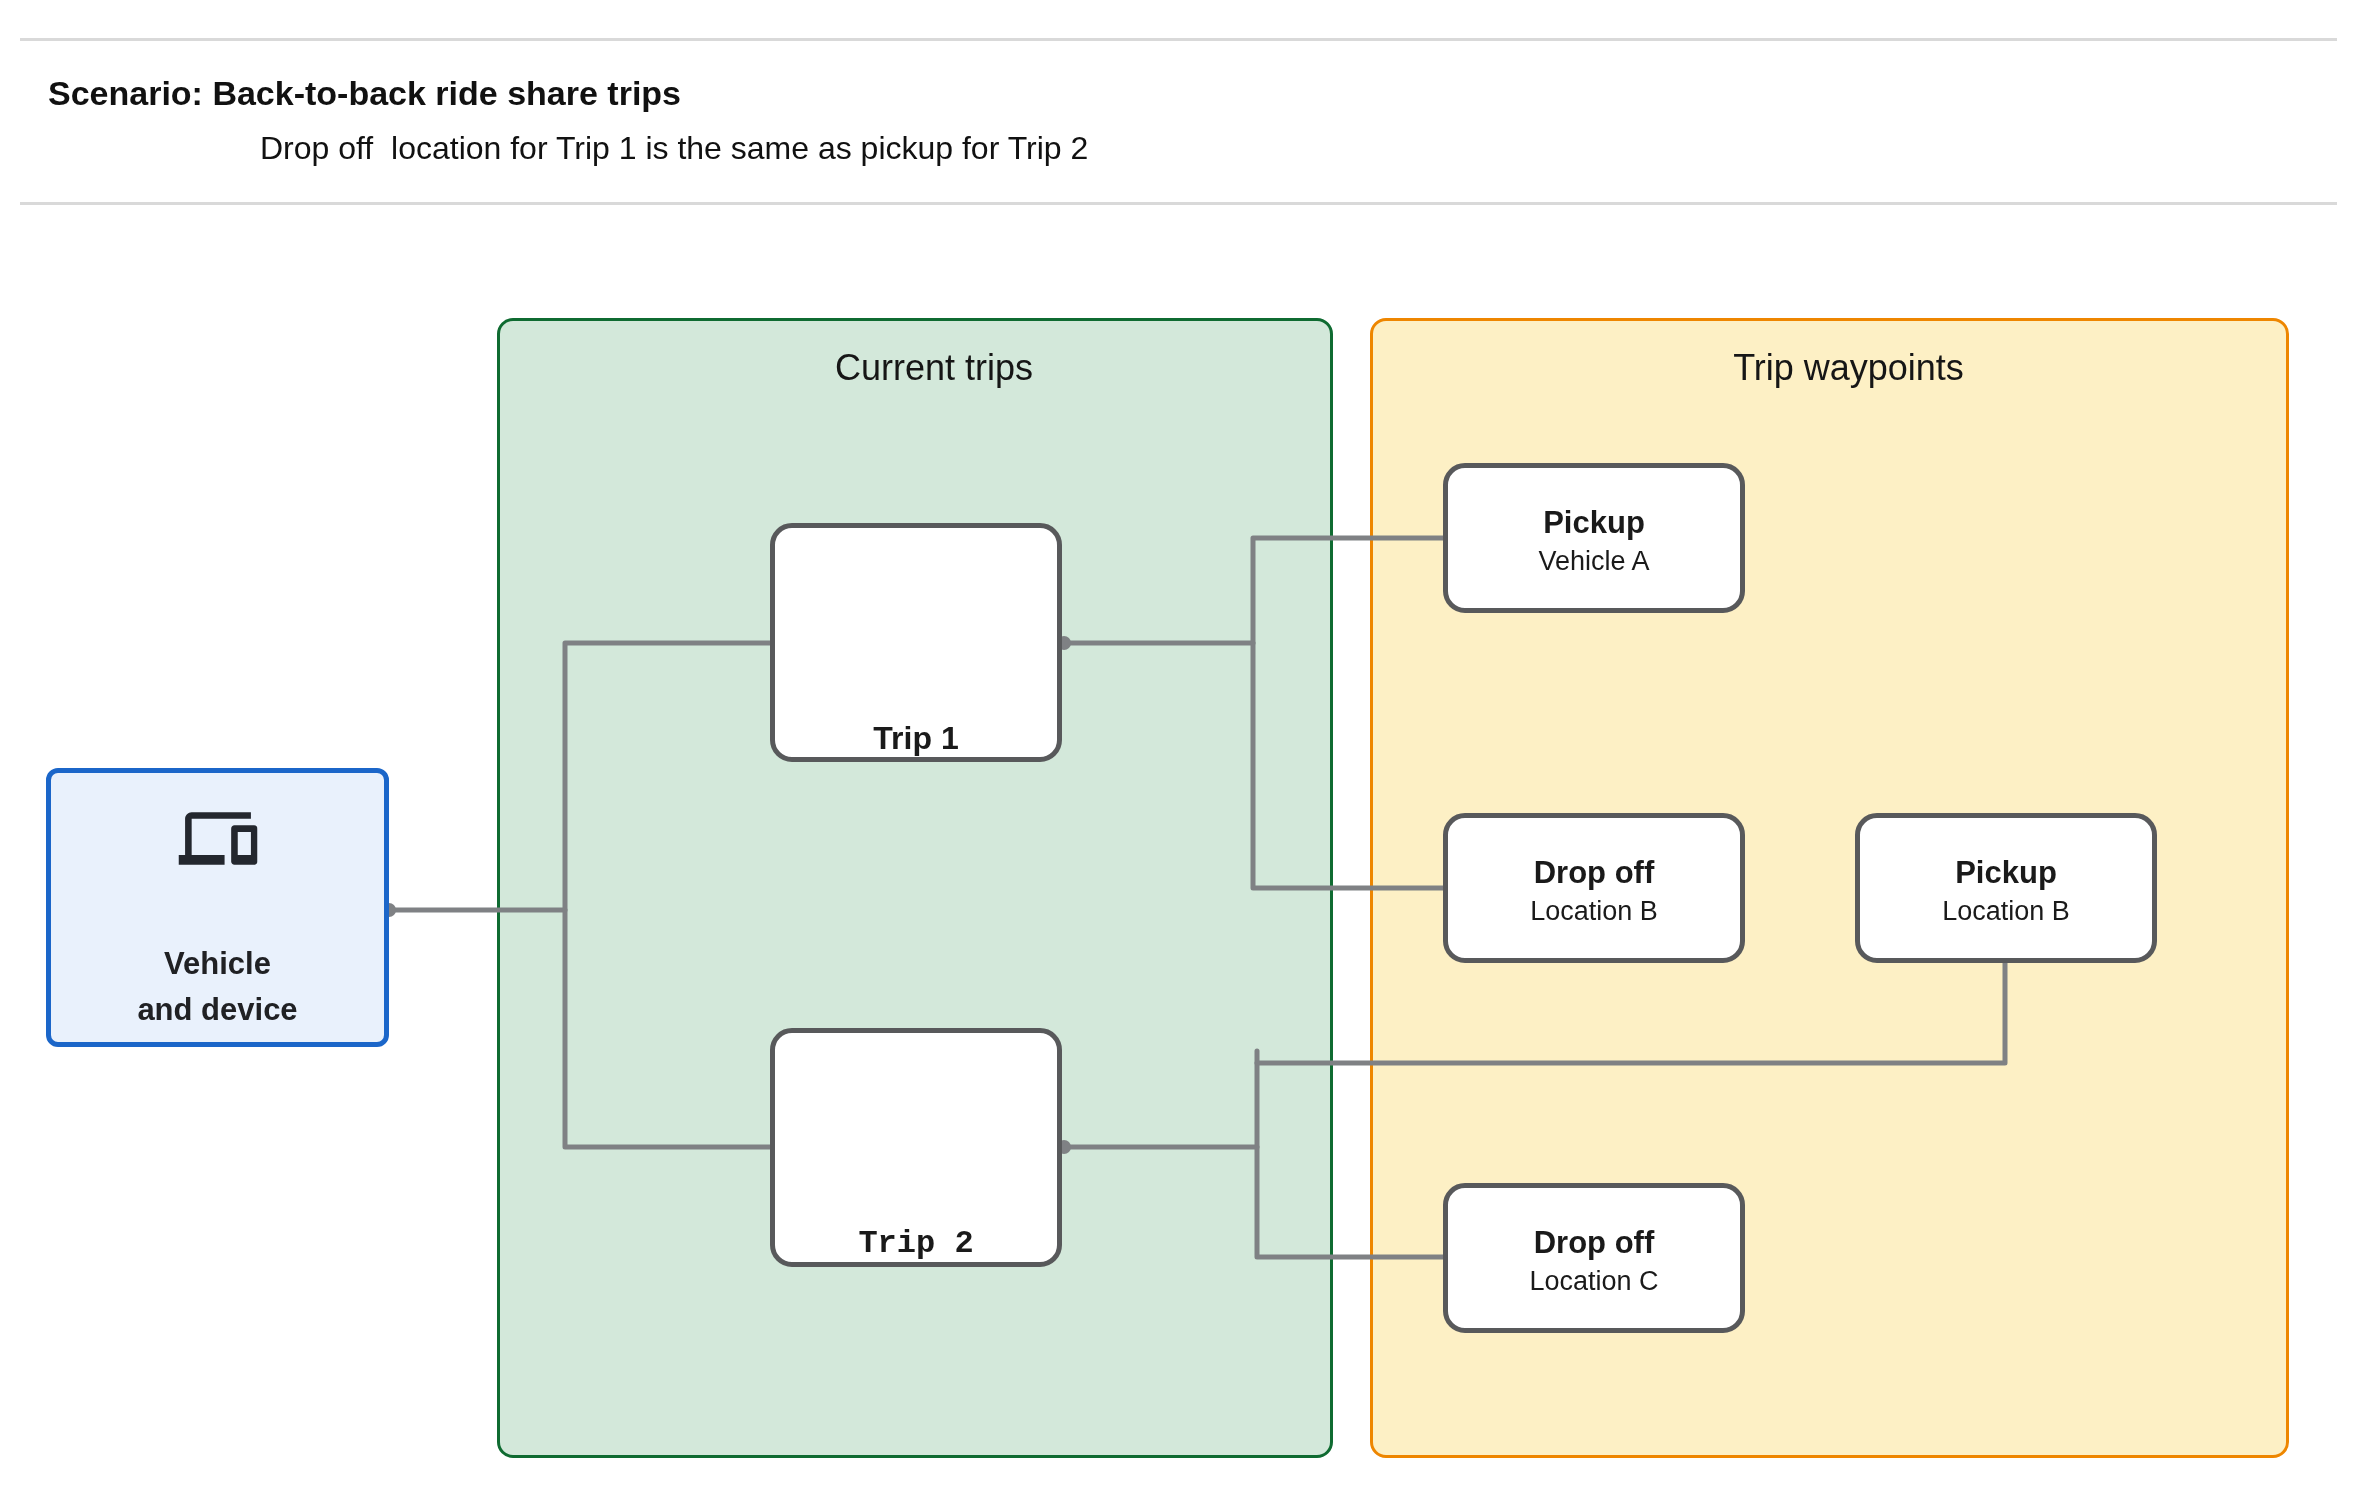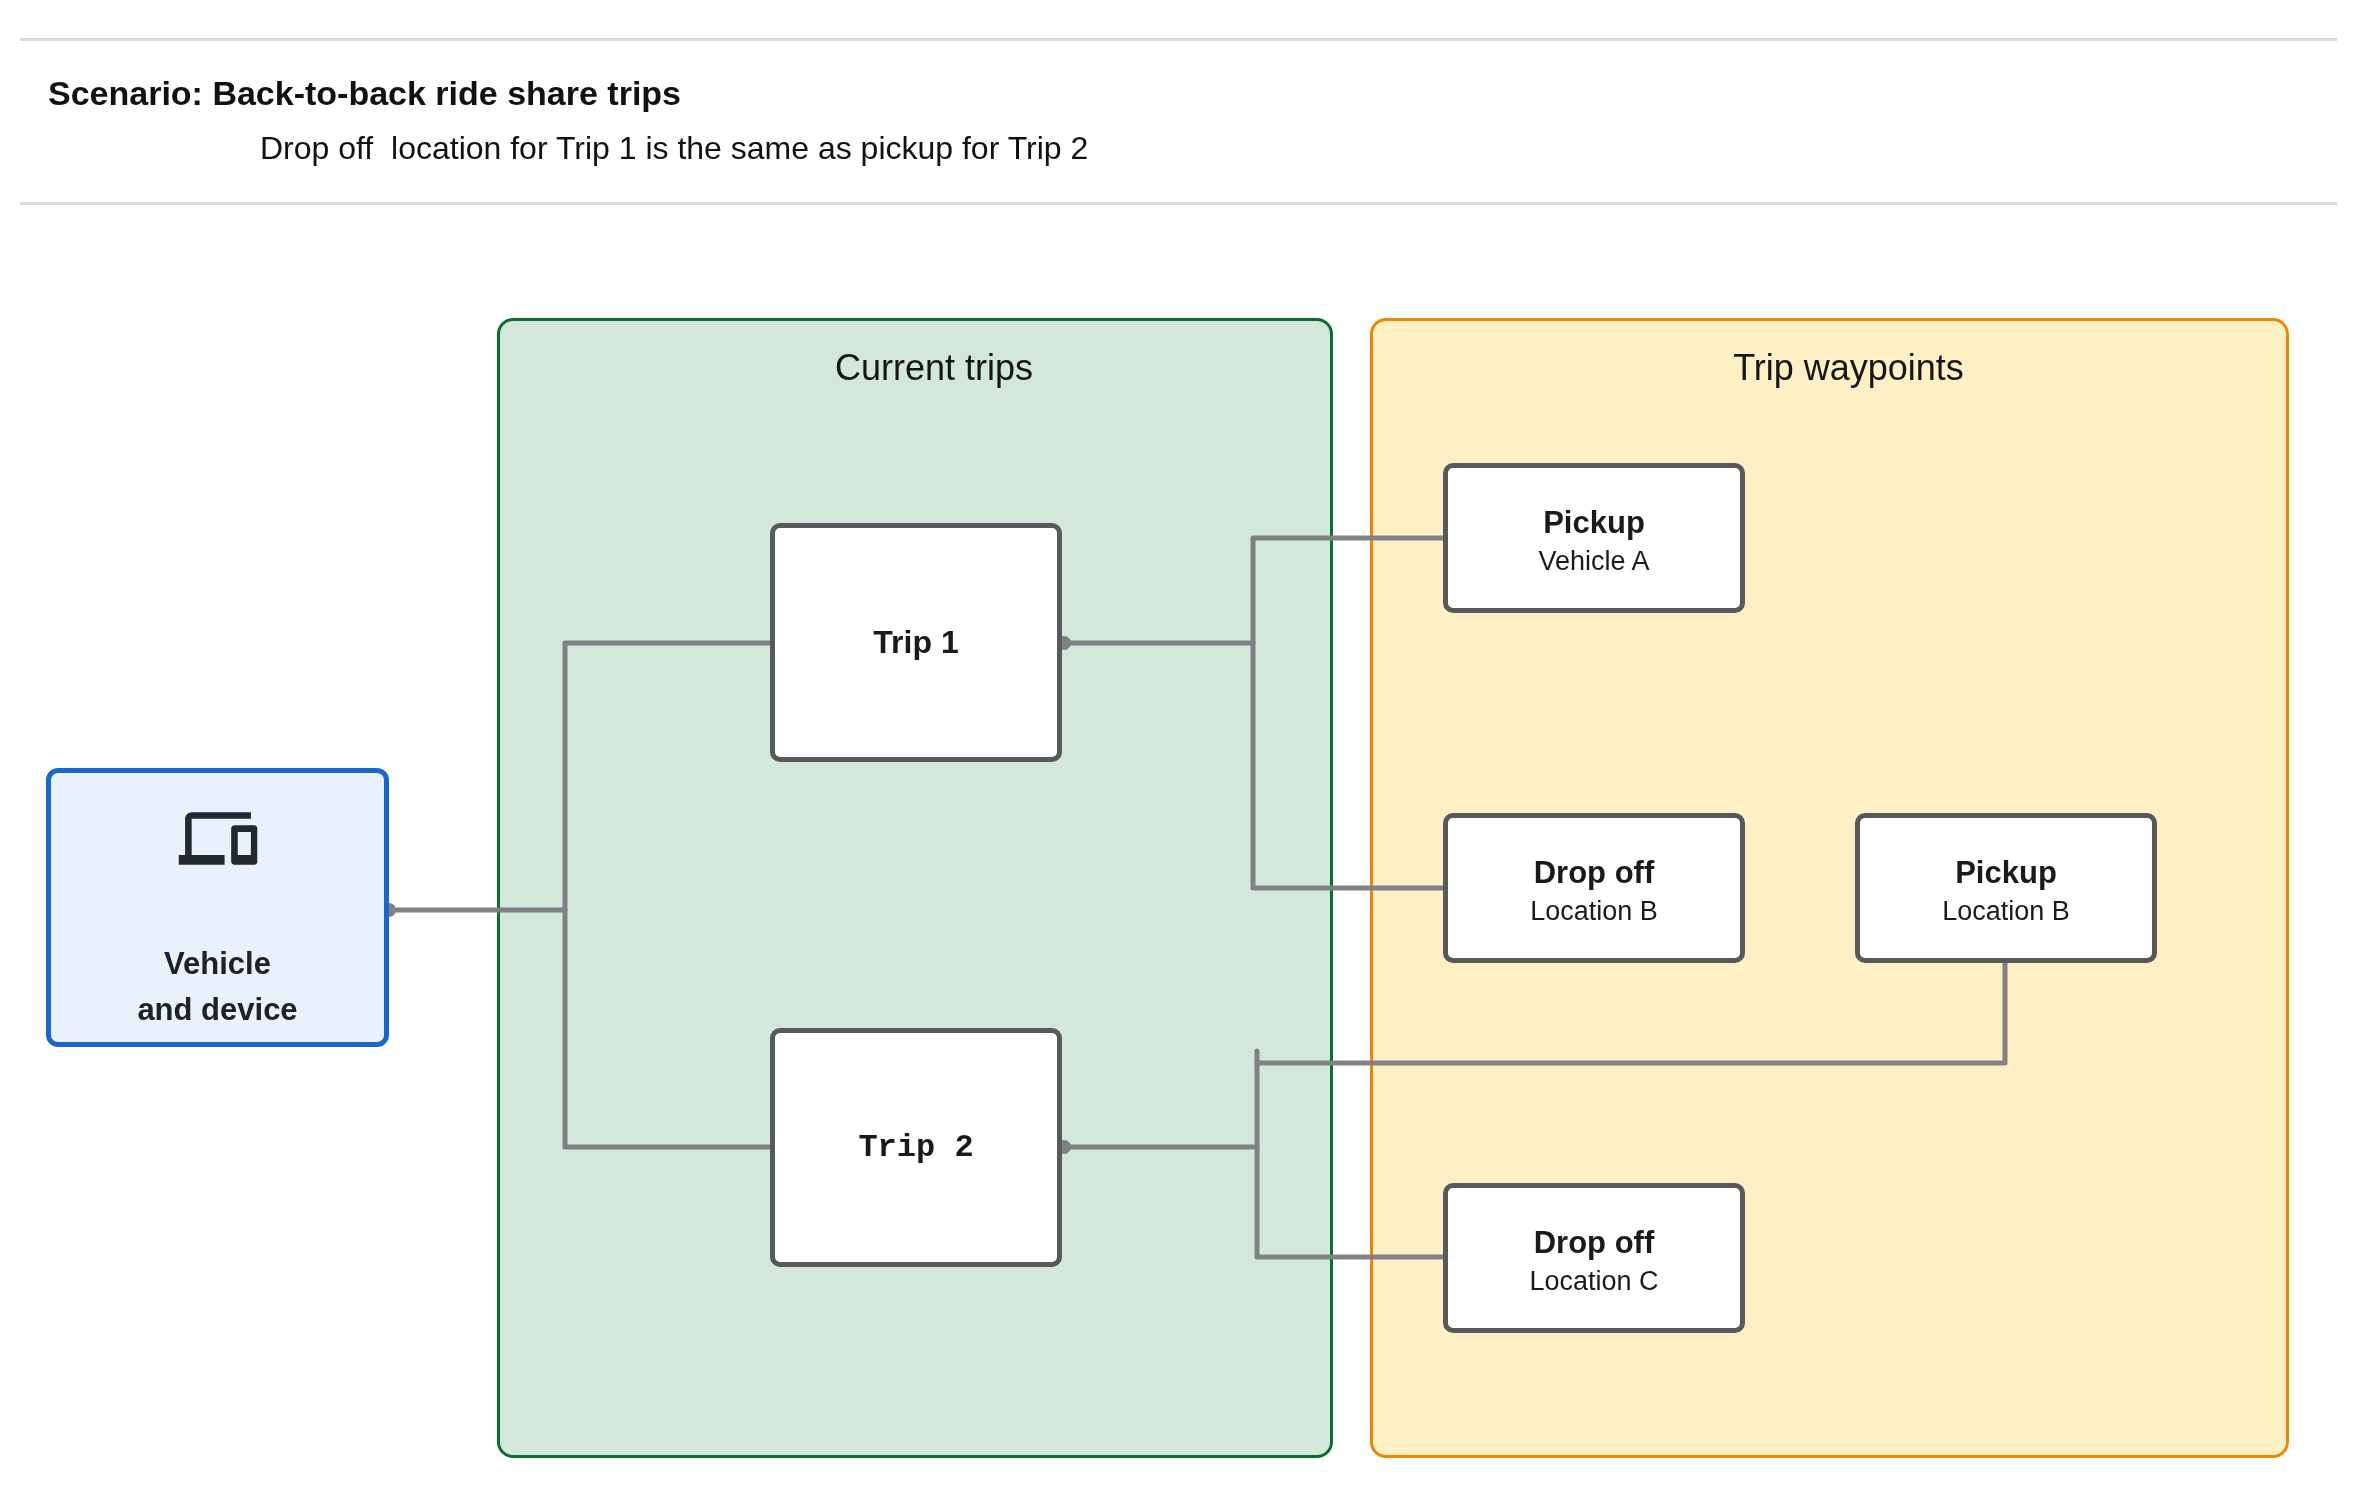--- a/index.html
+++ b/index.html
@@ -78,34 +78,35 @@
     top: 0;
     z-index: 2;
     pointer-events: none;
   }
 
   
   .node {
     position: absolute;
     background: #ffffff;
     border: 5px solid #58595b;
-    border-radius: 10px;
+    border-radius: 22px;
     z-index: 3;
     display: flex;
     flex-direction: column;
     align-items: center;
     justify-content: center;
     text-align: center;
   }
   .trip-box {
     left: 770px;
     width: 292px;
     height: 239px;
     font-size: 32px;
     font-weight: 700;
+    justify-content: flex-end;
   }
   .trip1 { top: 523px; }
   .trip2 { top: 1028px; font-family: Liberation Mono, monospace; }
 
   .wp-box {
     width: 302px;
     height: 150px;
     padding-top: 6px;
   }
   .wp-label { font-size: 31px; font-weight: 700; line-height: 1.0; }

